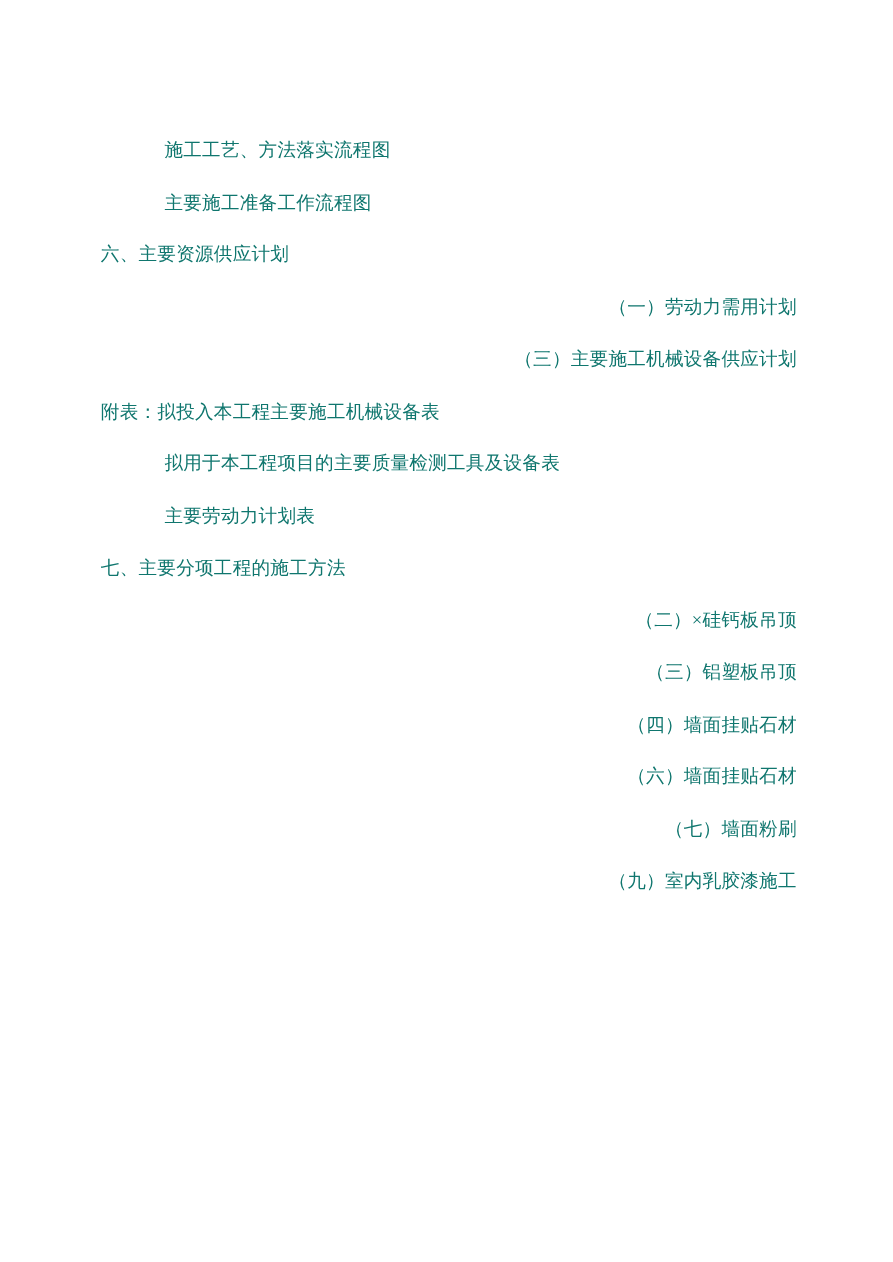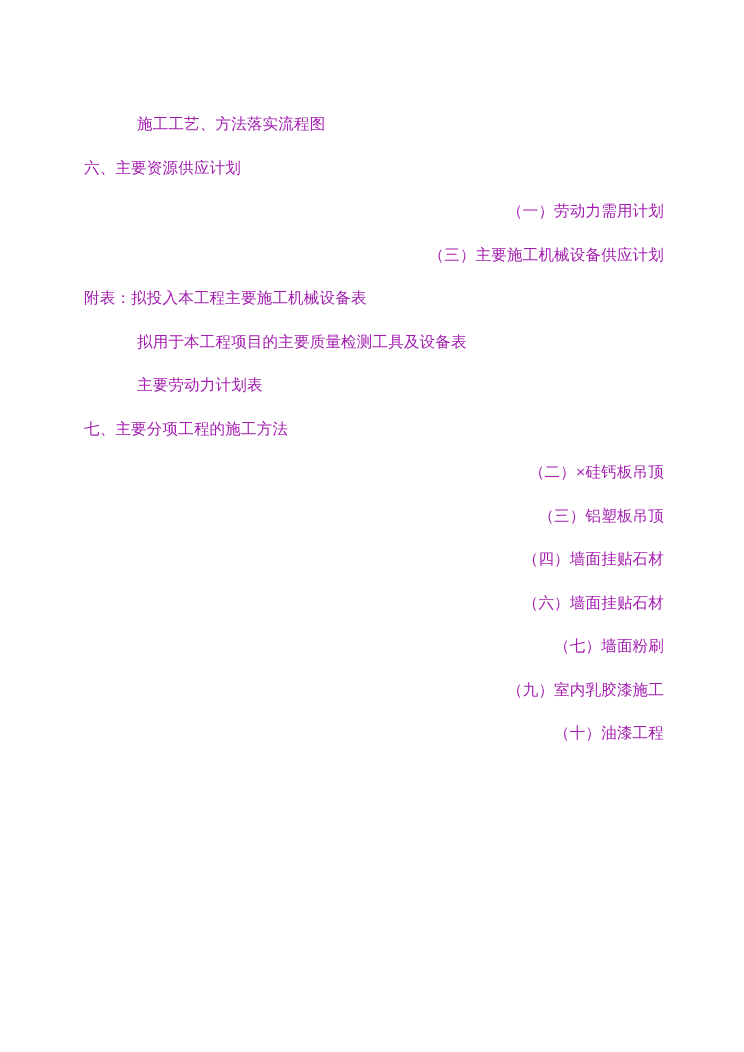--- a/index.html
+++ b/index.html
@@ -5,22 +5,22 @@
   html, body {
     margin: 0;
     padding: 0;
     background: #ffffff;
   }
   .page {
     position: relative;
     width: 744px;
     height: 1052px;
     background: #ffffff;
-    font-family: Liberation Mono, monospace;
-    color: #a21caf;
+    font-family: Liberation Serif, serif;
+    color: #0f766e;
     overflow: hidden;
     box-sizing: border-box;
   }
   .content {
     position: absolute;
     left: 84px;
     top: 104px;
     width: 580px;
   }
   .line {
@@ -33,29 +33,29 @@
   .indent-1 { padding-left: 9px; text-align: right; }
   .indent-2 { padding-left: 53px; }
 </style>
 </head>
 <body>
 
 <div class="page">
   <div class="content">
 
     <div class="line indent-2">施工工艺、方法落实流程图</div>
+    <div class="line indent-2">主要施工准备工作流程图</div>
     <div class="line indent-0">六、主要资源供应计划</div>
     <div class="line indent-1">（一）劳动力需用计划</div>
     <div class="line indent-1">（三）主要施工机械设备供应计划</div>
     <div class="line indent-0">附表：拟投入本工程主要施工机械设备表</div>
     <div class="line indent-2">拟用于本工程项目的主要质量检测工具及设备表</div>
     <div class="line indent-2">主要劳动力计划表</div>
     <div class="line indent-0">七、主要分项工程的施工方法</div>
     <div class="line indent-1">（二）×硅钙板吊顶</div>
     <div class="line indent-1">（三）铝塑板吊顶</div>
     <div class="line indent-1">（四）墙面挂贴石材</div>
     <div class="line indent-1">（六）墙面挂贴石材</div>
     <div class="line indent-1">（七）墙面粉刷</div>
     <div class="line indent-1">（九）室内乳胶漆施工</div>
-    <div class="line indent-1">（十）油漆工程</div>
 
   </div>
 </div>
 
 </body></html>

